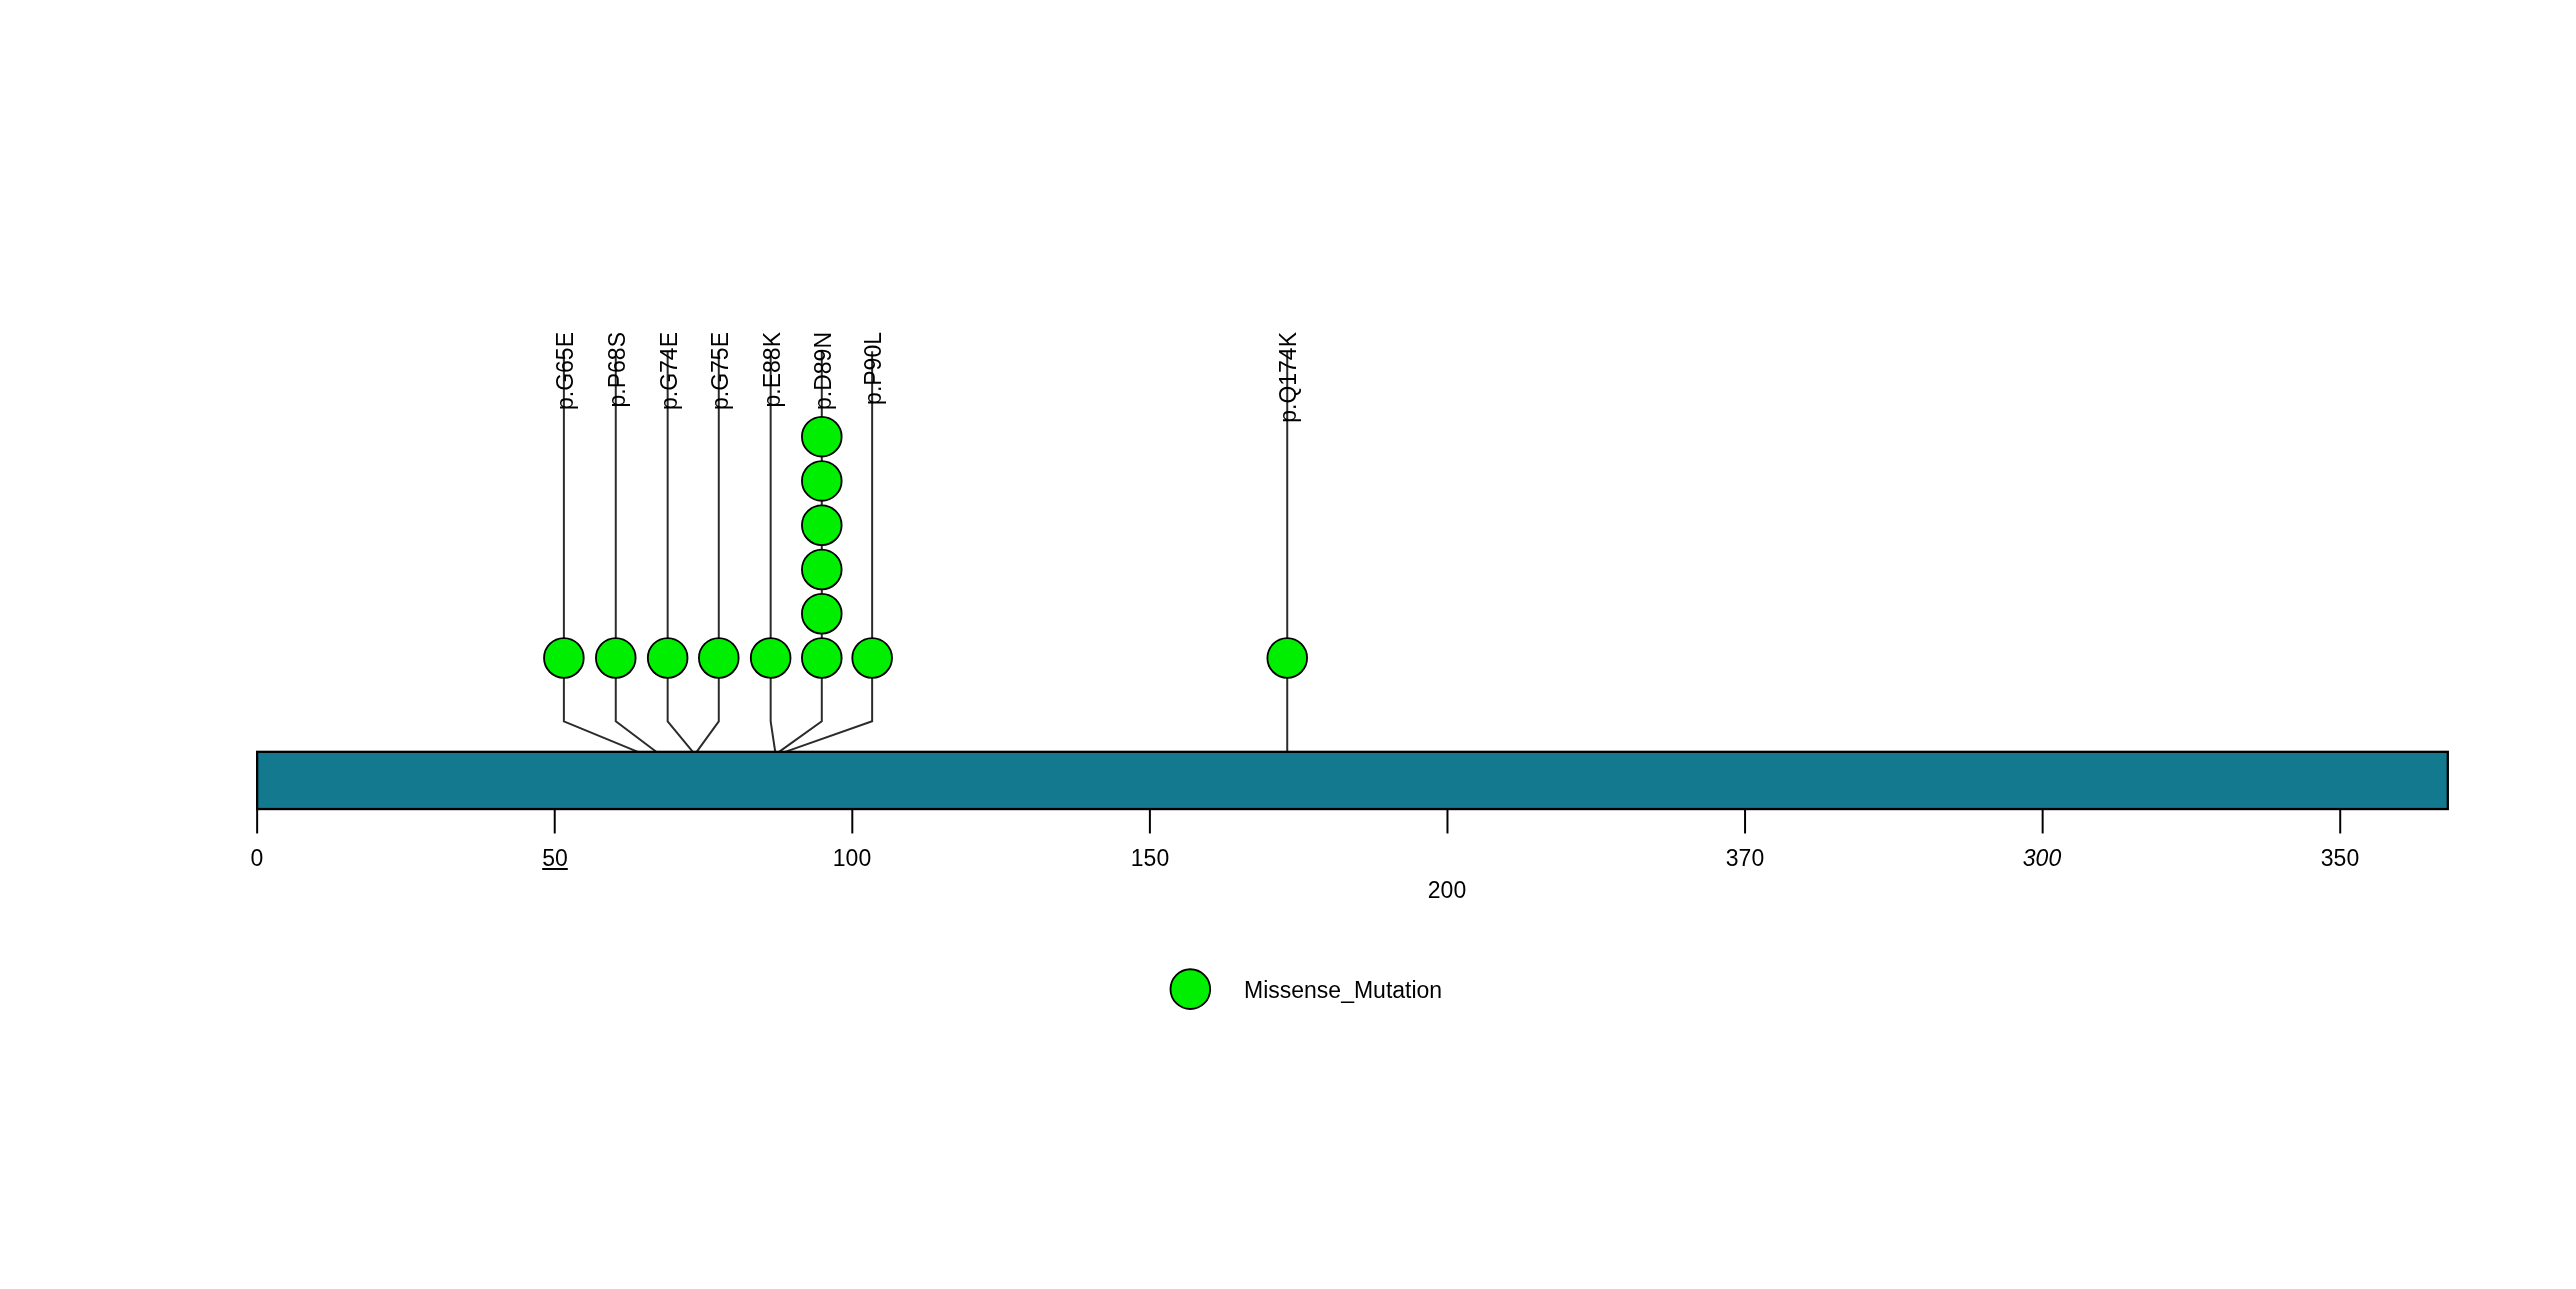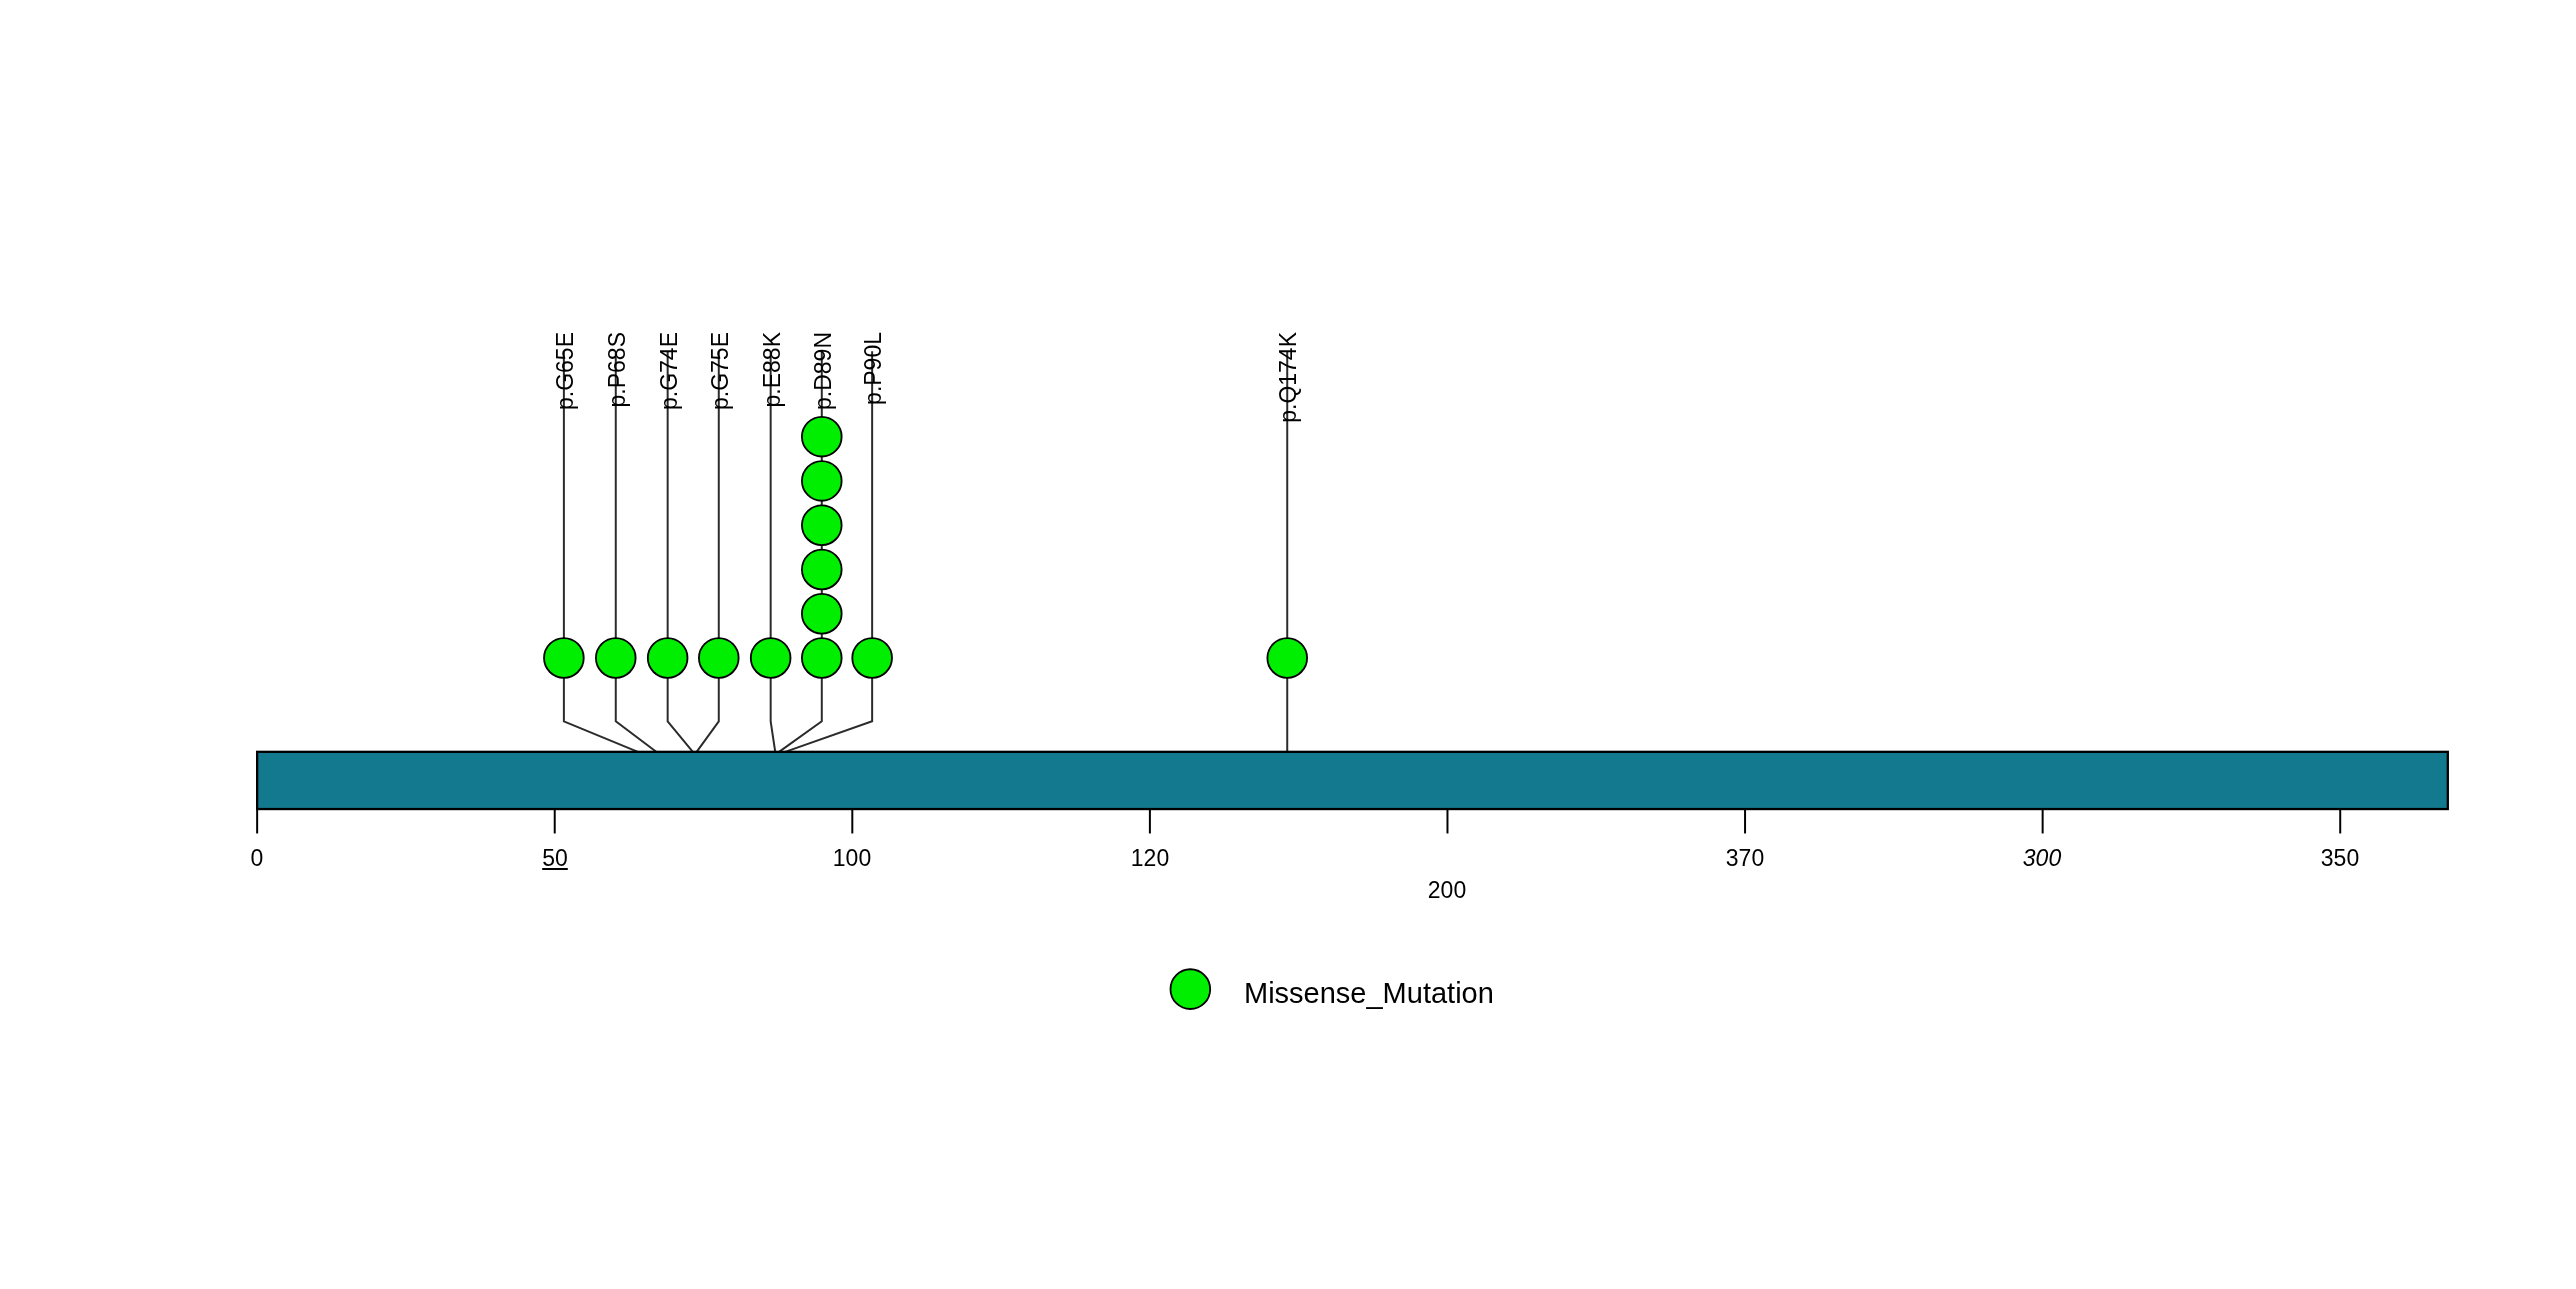--- a/index.html
+++ b/index.html
@@ -4,21 +4,21 @@
 <style>
   html,body{margin:0;padding:0;background:#ffffff;}
   body{width:2576px;height:1290px;position:relative;overflow:hidden;
        font-family:"Liberation Sans",sans-serif;color:#000;}
   #plot{position:absolute;left:0;top:0;width:2576px;height:1290px;}
   .lbl{position:absolute;white-space:nowrap;font-size:23px;color:#000;
        transform-origin:0 0;}
   .vlabel{writing-mode:vertical-rl;transform:rotate(180deg);
           font-size:23px;letter-spacing:0px;line-height:1;}
   .tick-lbl{position:absolute;font-size:23px;text-align:center;color:#000;}
-  .legend-text{position:absolute;font-size:29px;color:#000;white-space:nowrap;}
+  .legend-text{position:absolute;font-size:23px;color:#000;white-space:nowrap;}
 </style>
 </head>
 <body>
 
 <div id="plot">
 
   <svg width="2576" height="1290" viewBox="0 0 3376 1690" style="position:absolute;left:0;top:0;">
 
     <g stroke="#2b2b2b" stroke-width="2.6" fill="none">
 
@@ -86,21 +86,21 @@
   <div class="lbl" style="left:812px; top:332px;">
     <span class="vlabel">p.D89N</span></div>
   <div class="lbl" style="left:862px; top:332px;">
     <span class="vlabel">p.P90L</span></div>
   <div class="lbl" style="left:1277px; top:332px;">
     <span class="vlabel">p.Q174K</span></div>
 
   <div class="tick-lbl" style="left:219px;  top:845px; width:76px;">0</div>
   <div class="tick-lbl" style="left:517px;  top:845px; width:76px;text-decoration:underline;">50</div>
   <div class="tick-lbl" style="left:814px; top:845px; width:76px;text-align:center;">100</div>
-  <div class="tick-lbl" style="left:1112px; top:845px; width:76px;">120</div>
+  <div class="tick-lbl" style="left:1112px; top:845px; width:76px;">150</div>
   <div class="tick-lbl" style="left:1409px; top:845px; width:76px;margin-top:32px;">200</div>
   <div class="tick-lbl" style="left:1707px; top:845px; width:76px;">370</div>
   <div class="tick-lbl" style="left:2004px; top:845px; width:76px;font-style:italic;">300</div>
   <div class="tick-lbl" style="left:2302px; top:845px; width:76px;">350</div>
 
   <div class="legend-text" style="left:1244px; top:977px;">Missense_Mutation</div>
 
 </div>
 
 

